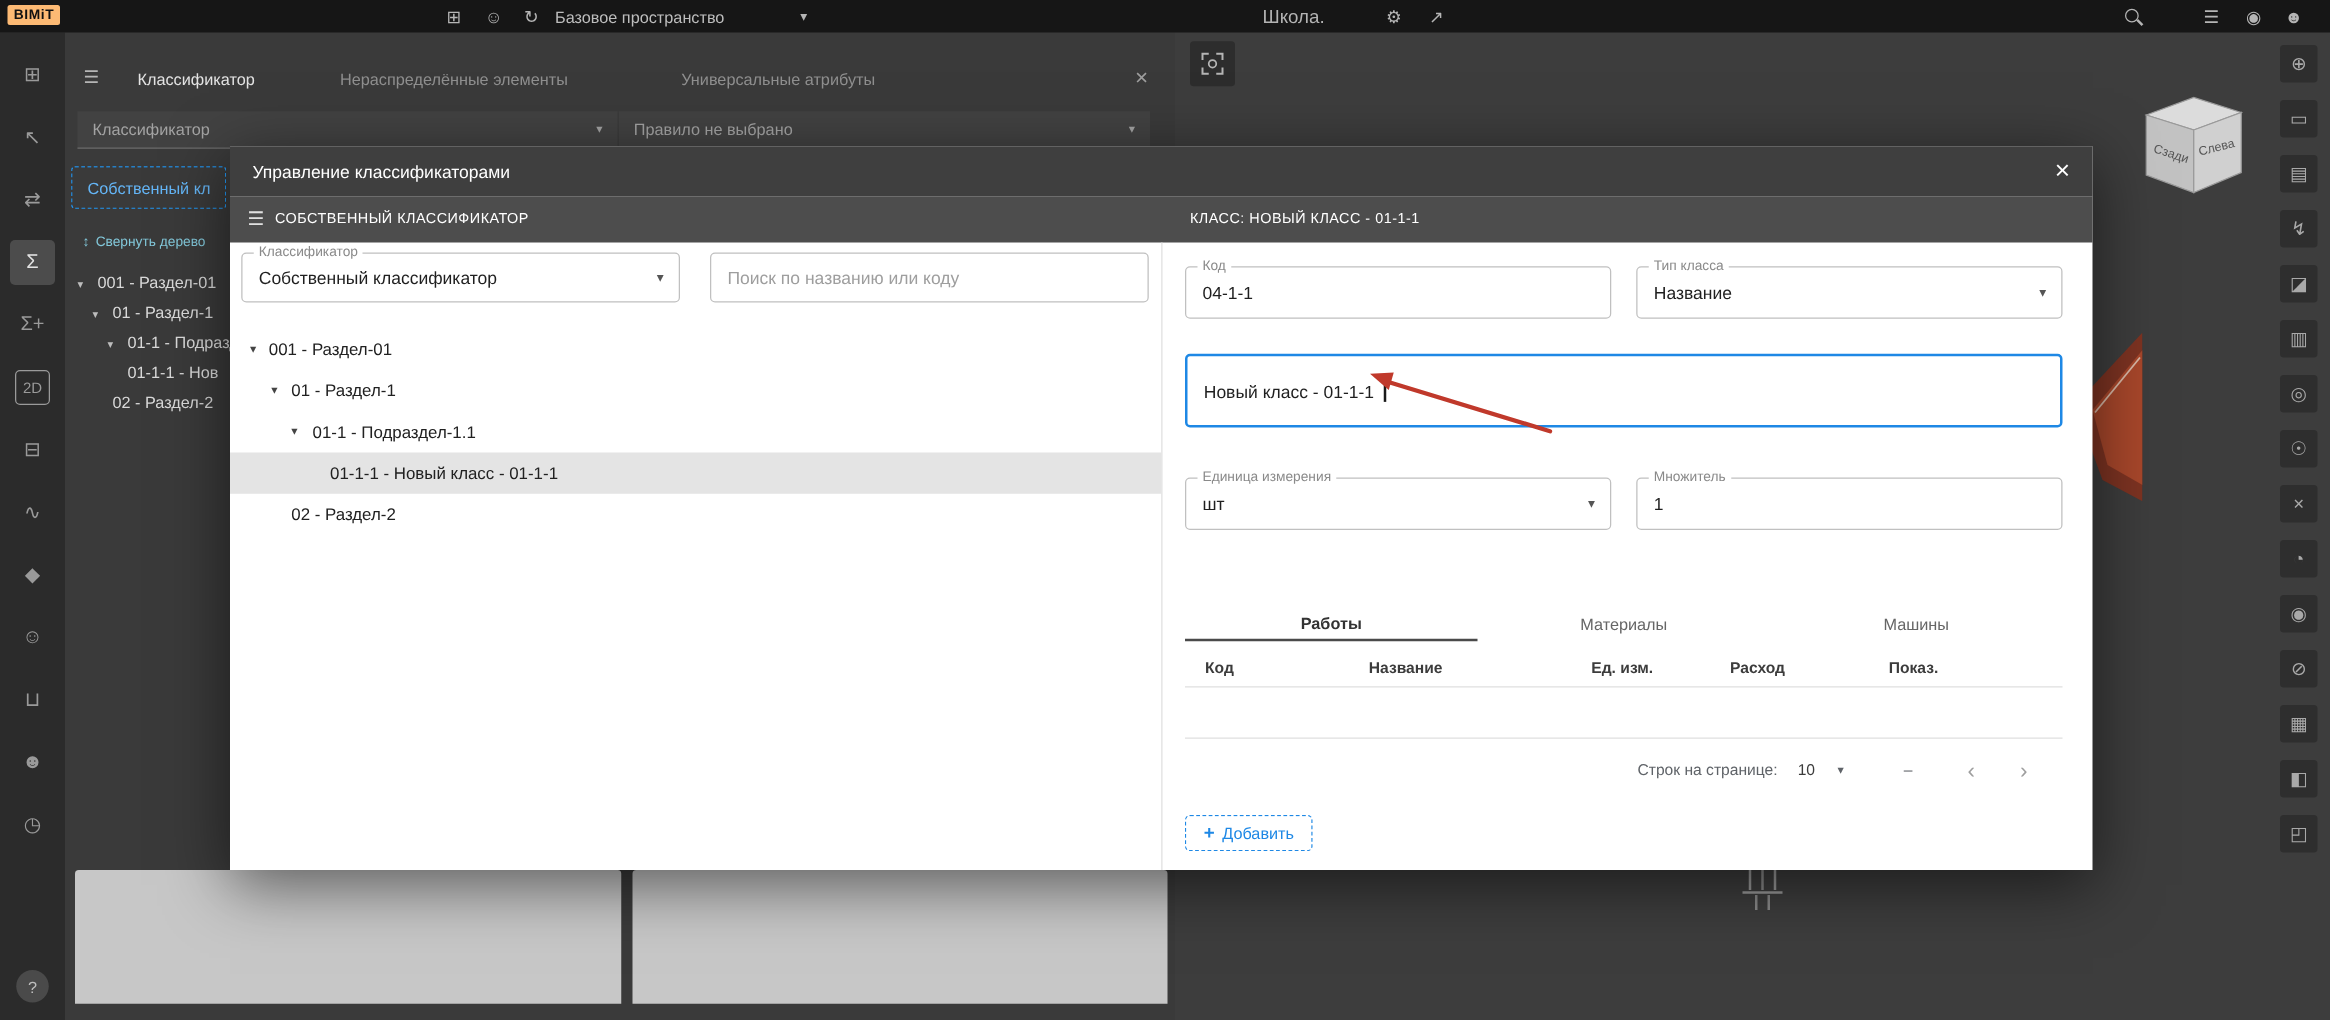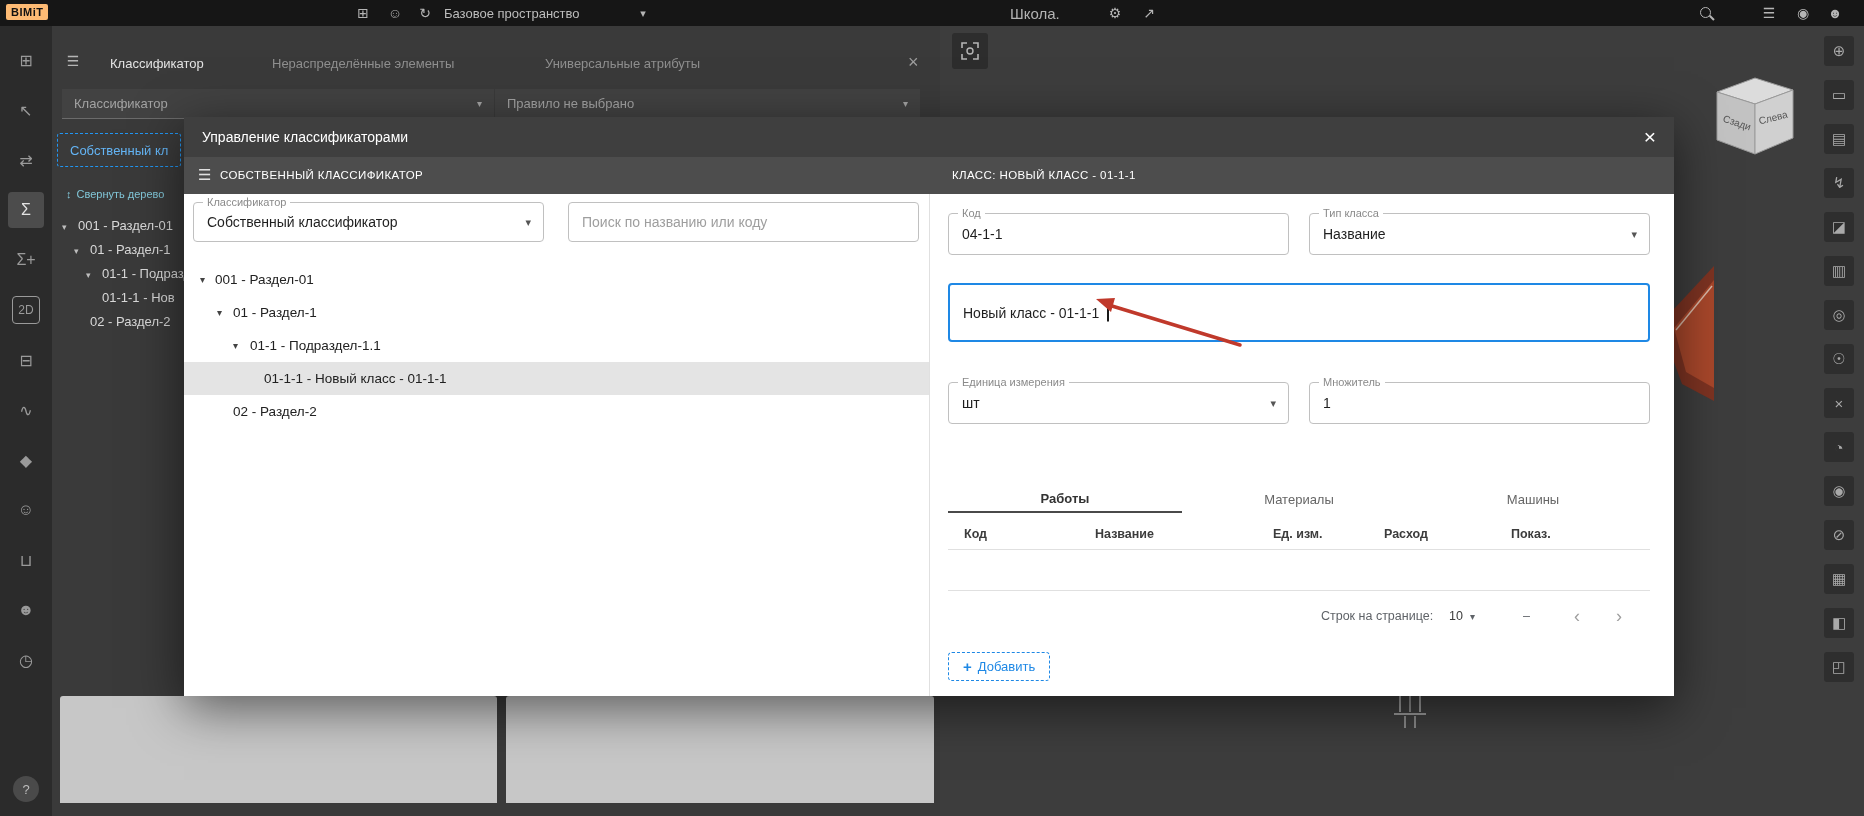--- a/index.html
+++ b/index.html
@@ -62,21 +62,21 @@
   .trow.sel{background:#e4e4e4}
   .tcaret{position:absolute;font-size:10px;color:#444}
   .tlabel{position:absolute;white-space:nowrap}
 
   .btab{position:absolute;top:369px;width:234px;height:27px;display:flex;align-items:center;justify-content:center;font-size:13px;color:#666}
   .btab.active{color:#333;font-weight:bold;border-bottom:2px solid #4a4a4a}
   .thead{position:absolute;top:410px;font-size:12.5px;font-weight:bold;color:#3c3c3c;white-space:nowrap}
   .hline{position:absolute;height:1px;background:#e0e0e0}
   .empty{position:absolute;top:441px;left:764px;width:702px;text-align:center;font-size:13px;color:#9e9e9e}
   .pgn{position:absolute;top:483px;left:764px;width:702px;height:32px;display:flex;align-items:center;justify-content:flex-end;color:#5f6368;font-size:12.5px;padding-right:28px}
-  .pgn-sel{margin-left:16px;display:flex;align-items:center;gap:7px;color:#3c3c3c}
+  .pgn-sel{margin-left:16px;display:flex;align-items:center;gap:18px;color:#3c3c3c}
   .pgn-car{font-size:10px;color:#5f6368}
   .pgn-range{margin-left:48px}
   .pgn-nav{margin-left:44px;font-size:18px;color:#9e9e9e;line-height:18px}
   .addbtn{position:absolute;left:764px;top:535px;height:29px;padding:0 14px;border:1px dashed #1e88e5;border-radius:4px;color:#1e88e5;font-size:13px;display:flex;align-items:center;gap:6px;background:#fff}
   .addbtn .pl{font-size:15px;font-weight:bold}
 
   .arrow-overlay{position:absolute;left:1080px;top:285px;z-index:60;pointer-events:none}
 </style>
 </head>
 <body>

